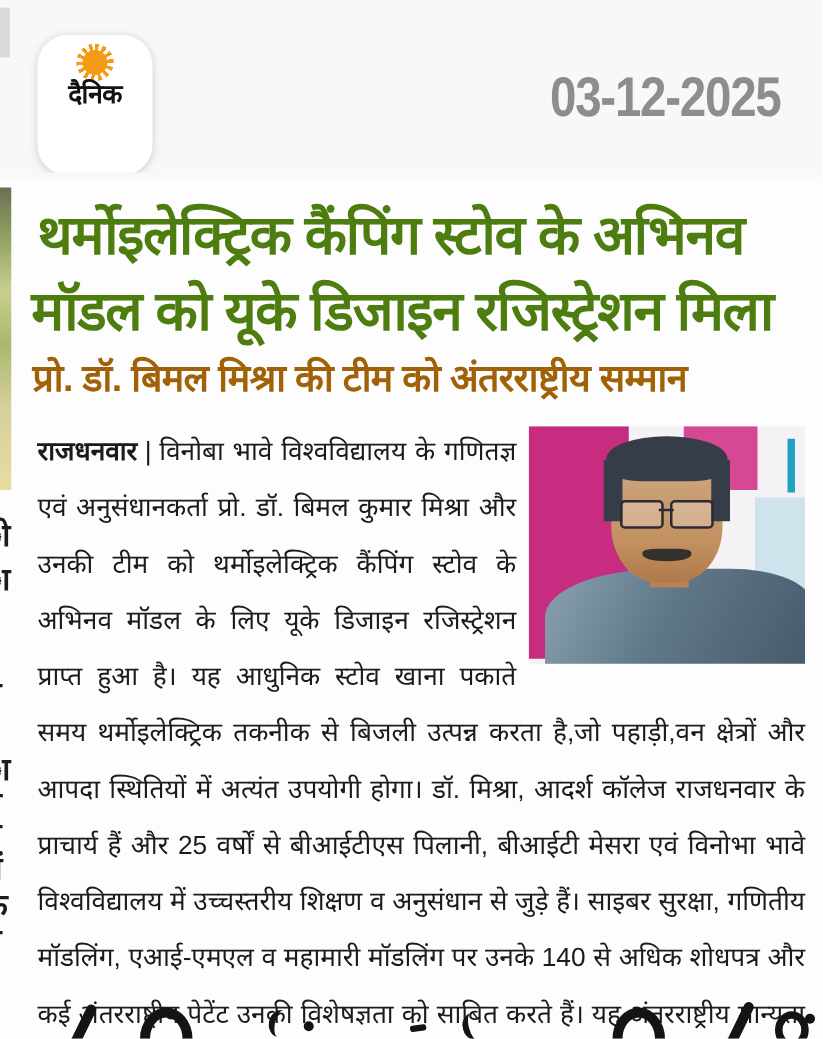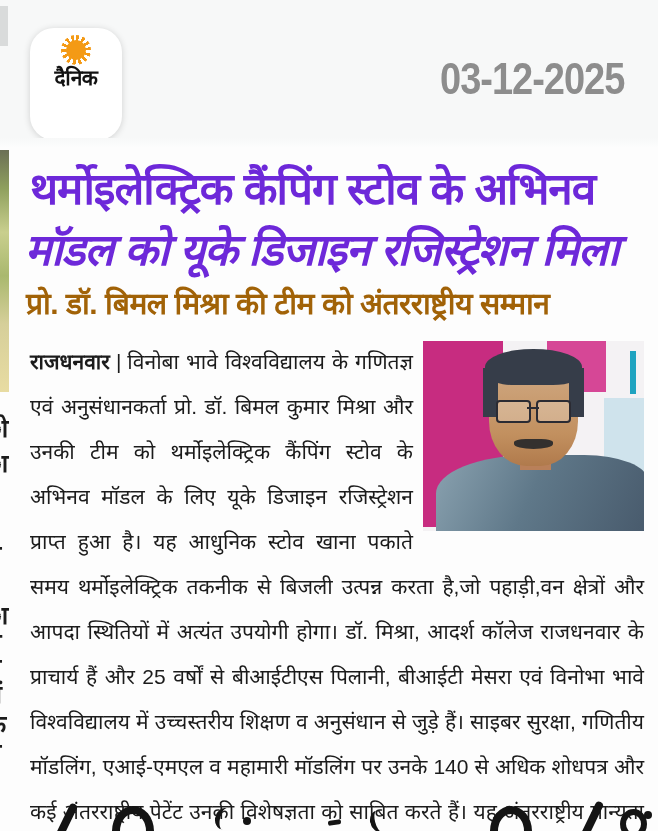--- a/index.html
+++ b/index.html
@@ -6,21 +6,21 @@
   #page{
     position:relative;width:658px;height:831px;overflow:hidden;
     background:#fdfdfd;
     font-family:"Liberation Sans","DejaVu Sans",sans-serif;
   }
   
   .header{position:absolute;left:0;top:0;width:658px;height:148px;background:#f7f8f8;}
   .header:after{content:"";position:absolute;left:0;bottom:0;width:100%;height:10px;
     background:linear-gradient(#f7f8f8,#fdfdfd);}
   .logo{position:absolute;left:30px;top:28px;width:92px;height:112px;background:#ffffff;
-    border-radius:24px;box-shadow:0 1px 7px rgba(0,0,0,.16);}
+    border-radius:24px;box-shadow:0 1px 7px rgba(0,0,0,.16);font-family:Liberation Mono, monospace;}
   .sun{position:absolute;left:31px;top:7px;width:30px;height:30px;border-radius:50%;
     background:repeating-conic-gradient(#f49a15 0deg 13deg,rgba(244,154,21,0) 13deg 26deg);}
   .sun:after{content:"";position:absolute;left:5px;top:5px;width:20px;height:20px;
     border-radius:50%;background:#f49a15;}
   .logo-text{position:absolute;left:0;top:38px;width:100%;text-align:center;
     font-weight:900;font-size:21px;line-height:24px;color:#121212;letter-spacing:-.5px;}
   .masthead{position:absolute;left:142px;top:50px;font-size:46px;font-weight:800;
     color:#1a1a1a;letter-spacing:-1px;white-space:nowrap;}
   .date{position:absolute;left:440px;top:54px;font-size:38px;font-weight:700;
     color:#8d8d8d;letter-spacing:-1px;transform:scaleY(1.18);transform-origin:top left;
@@ -28,22 +28,22 @@
   
   .corner-smudge{position:absolute;left:0;top:6px;width:8px;height:40px;background:#d9dbdb;}
   .green-strip{position:absolute;left:0;top:150px;width:9px;height:242px;
     background:linear-gradient(#6b6f55,#8fa05e 16%,#c9cf8e 34%,#a9b86e 52%,#d6cf9a 72%,#e8dca2 100%);}
   .left-frags{position:absolute;left:-13px;top:0;width:30px;height:831px;}
   .left-frags span{position:absolute;left:0;font-size:25px;font-weight:700;color:#1c1c1c;
     white-space:nowrap;}
   
   .article{position:absolute;left:0;top:148px;width:658px;height:683px;}
   .headline{margin:10px 14px 0 30px;font-size:44px;line-height:61px;font-weight:800;
-    color:#6d28d9;letter-spacing:-1px;}
-  .headline .l2{margin-left:-5px;font-style:italic;}
+    color:#4d7c0f;letter-spacing:-1px;}
+  .headline .l2{margin-left:-5px;}
   .subheadline{margin:3px 0 0 26px;font-size:30px;line-height:42px;font-weight:800;
     color:#a16207;letter-spacing:-.5px;}
   .body{margin:14px 14px 0 30px;font-size:21px;line-height:45px;text-align:justify;
     color:#1b1b1b;font-weight:500;}
   .body b{font-weight:800;}
   .sep{padding:0 6px;color:#1b1b1b;}
   
   .photo{float:right;width:221px;height:190px;margin:2px 0 24px 10px;position:relative;
     overflow:hidden;background:#f4f2f4;}
   .ph-magenta{position:absolute;left:0;top:0;width:36%;height:98%;background:#c72c80;}

